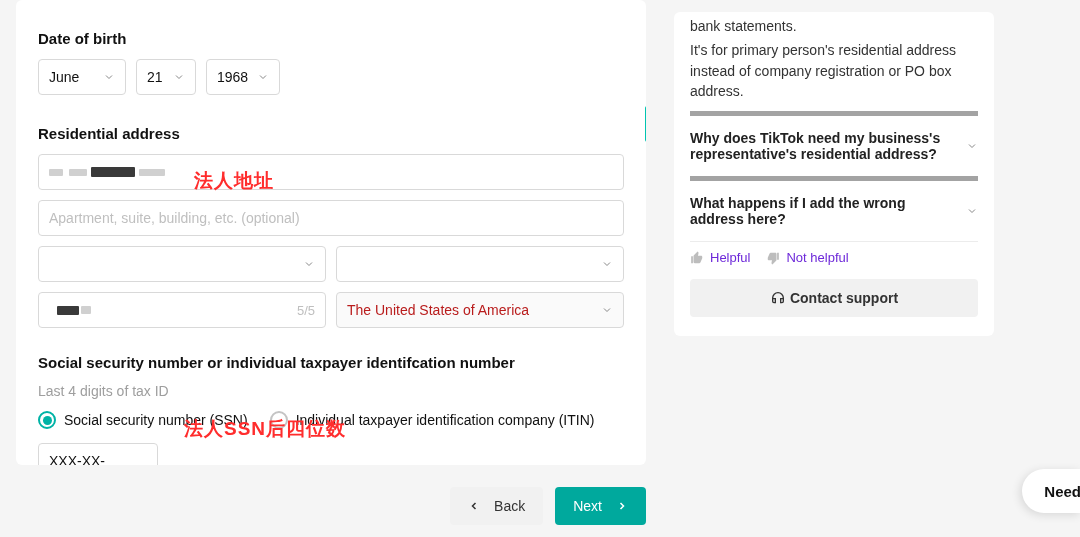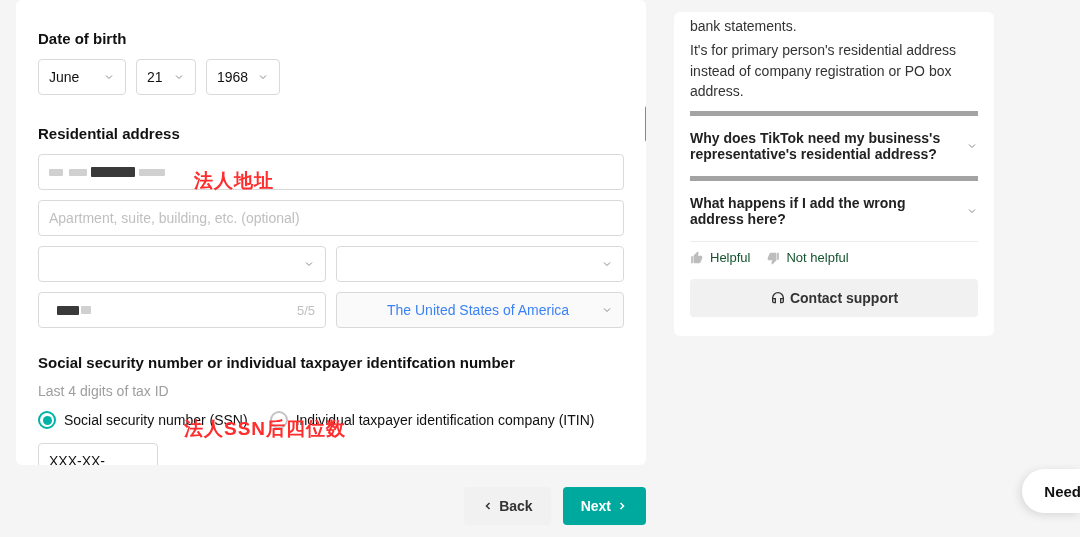--- a/index.html
+++ b/index.html
@@ -27,29 +27,29 @@
   .radio.sel .radio-dot::after{content:"";width:9px;height:9px;border-radius:50%;background:#00b3a6;}
   .radio-label{font-size:14px;color:#111;}
   .ssn-box{border:1px solid #d9d9d9;border-radius:4px;height:36px;width:120px;display:flex;align-items:center;padding:0 10px;font-size:14px;color:#111;}
   .ssn-box .pfx{color:#9e9e9e;}
   .annot{position:absolute;color:#ff2d2d;font-size:19px;font-weight:600;letter-spacing:1px;pointer-events:none;}
   .scroll-accent{position:absolute;right:-4px;top:106px;width:5px;height:36px;background:#00c4b0;border-radius:3px;}
   .side-text{font-size:14px;color:#333;line-height:1.45;margin:4px 0 10px 0;}
   .acc-item{border-top:5px solid #a3a3a3;padding:14px 0;display:flex;justify-content:space-between;align-items:center;cursor:pointer;}
   .acc-title{font-size:14px;font-weight:600;color:#222;max-width:260px;}
   .feedback{display:flex;gap:16px;align-items:center;margin:8px 0 14px 0;}
-  .fb{display:flex;align-items:center;gap:6px;font-size:13px;color:#14532d;cursor:pointer;}
+  .fb{display:flex;align-items:center;gap:6px;font-size:13px;color:#6d28d9;cursor:pointer;}
   .fb svg{width:14px;height:14px;fill:#bdbdbd;}
   .contact-btn{width:100%;background:#f1f1f1;border:none;border-radius:4px;height:38px;display:flex;align-items:center;justify-content:center;gap:4px;font-size:14px;color:#333;font-weight:600;cursor:pointer;}
   .footer{position:absolute;left:16px;width:630px;bottom:12px;display:flex;justify-content:flex-end;gap:12px;}
-  .btn{height:38px;padding:0 18px;border-radius:4px;font-size:14px;font-weight:700;display:flex;align-items:center;gap:5px;cursor:pointer;border:none;}
+  .btn{height:38px;padding:0 18px;border-radius:4px;font-size:14px;font-weight:400;display:flex;align-items:center;gap:14px;cursor:pointer;border:none;}
   .btn.back{background:#f1f1f1;color:#333;}
   .btn.next{background:#00a99d;color:#fff;}
   .need-pill{position:absolute;right:-1px;bottom:24px;background:#fff;border-radius:22px 0 0 22px;box-shadow:-2px 2px 10px rgba(0,0,0,0.12);height:44px;padding:0 0 0 22px;display:flex;align-items:center;font-size:15px;font-weight:600;color:#111;}
-  .sel-placeholder{color:#3b82f6;margin-left:40px;}
+  .sel-placeholder{color:#b91c1c;}
   .sel-disabled{background:#fafafa;}
 </style>
 </head>
 <body>
 
 <div class="page">
   <div class="main-card">
     <div class="scroll-accent"></div>
 
     <div class="section-title">Date of birth</div>

